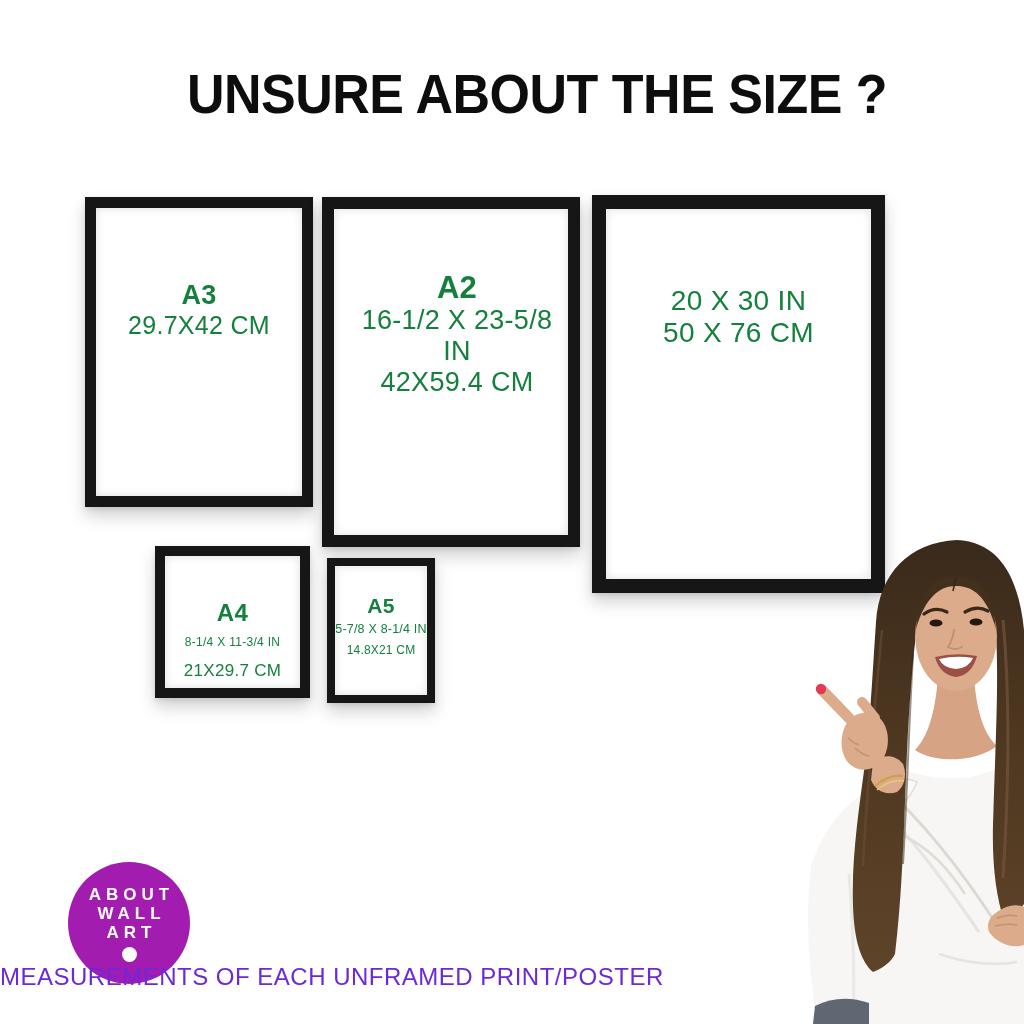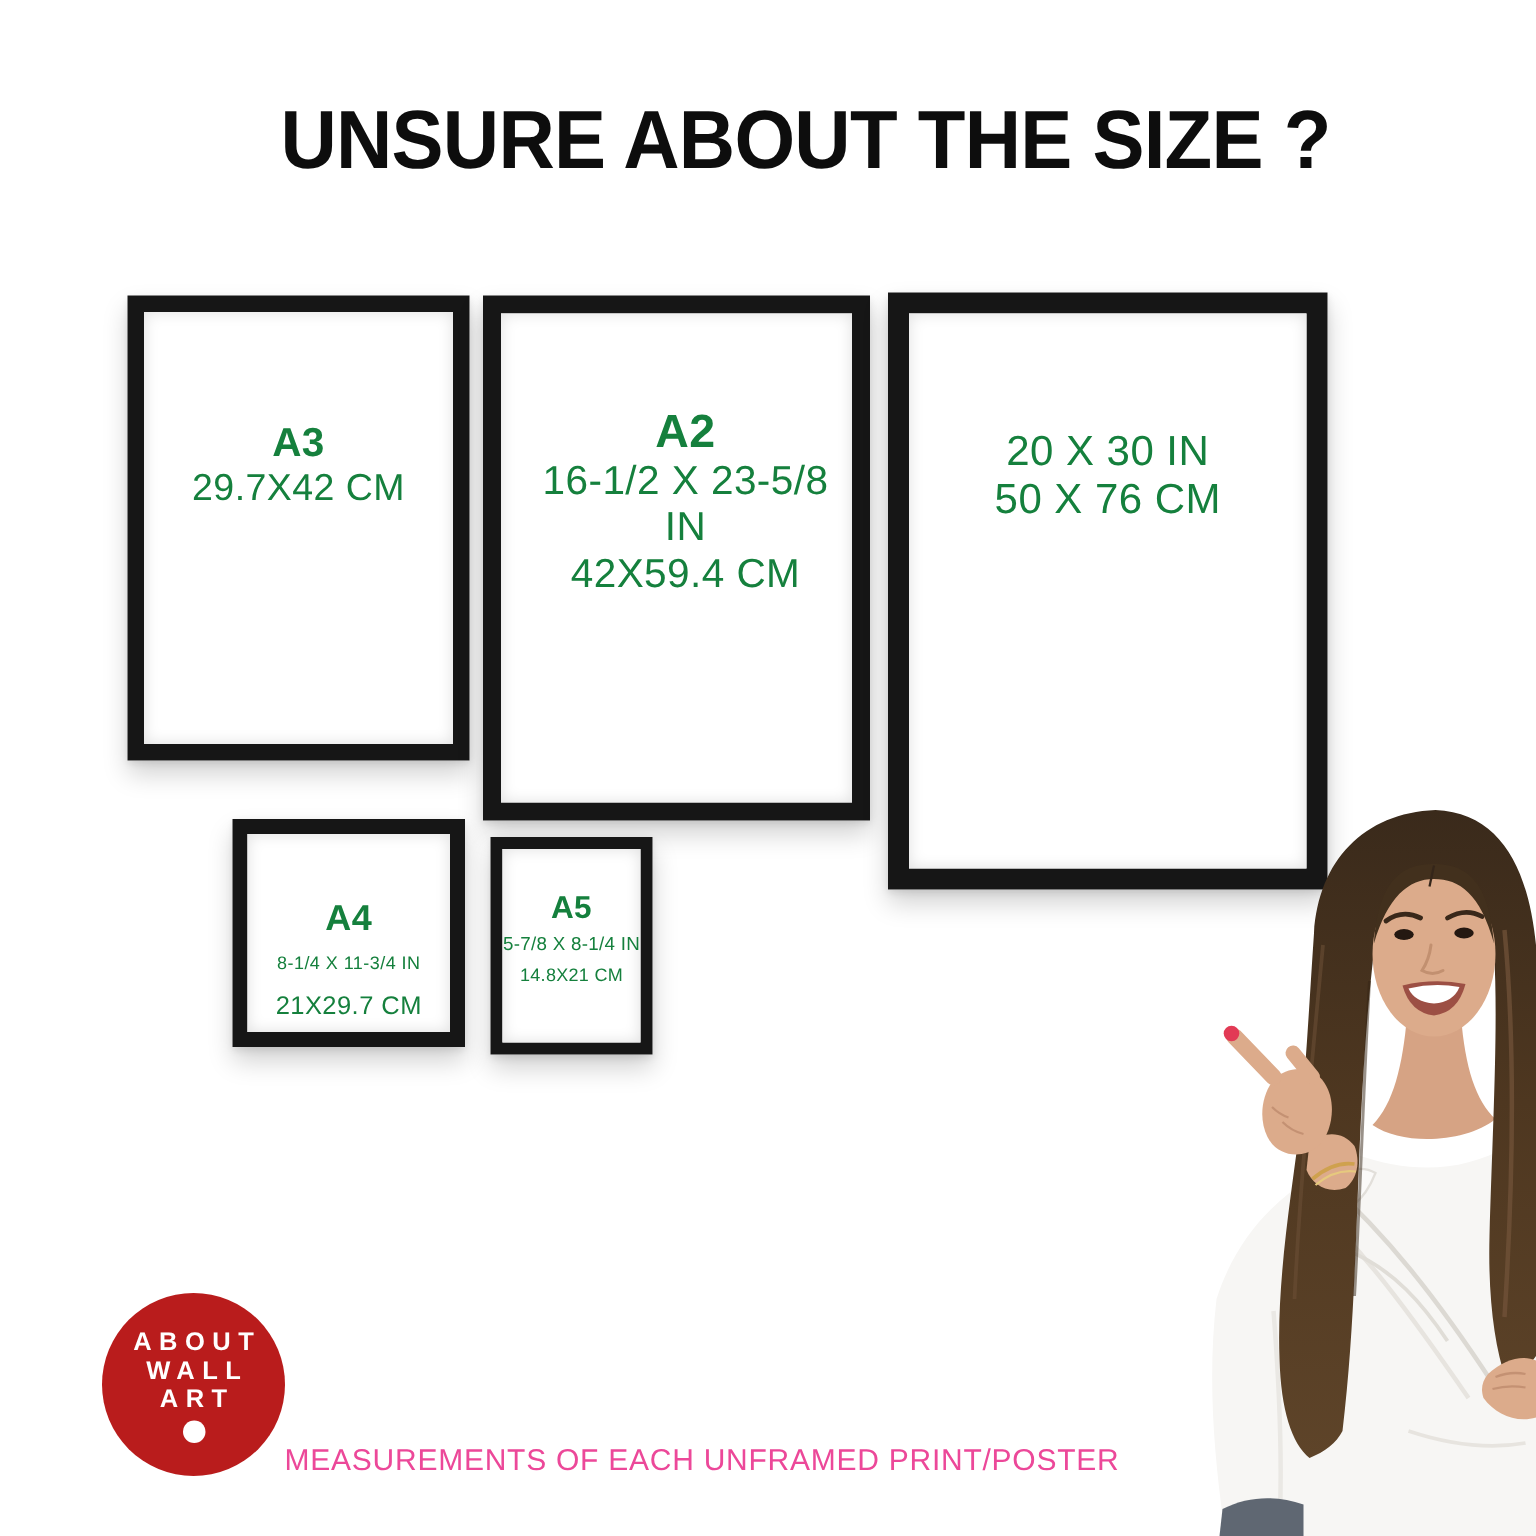--- a/index.html
+++ b/index.html
@@ -44,31 +44,31 @@
   #frame-a4 .size-cm{font-size:17px;margin-top:12px;}
 
   #frame-a5{left:327px;top:558px;width:108px;height:145px;border-width:8px;}
   #frame-a5 .frame-inner{padding-top:28px;}
   #frame-a5 .size-label{font-size:21px;font-weight:700;line-height:23px;}
   #frame-a5 .size-in{font-size:12.5px;margin-top:5px;letter-spacing:0.2px;}
   #frame-a5 .size-cm{font-size:12px;margin-top:7px;letter-spacing:0.2px;}
 
   .logo{
     position:absolute;left:68px;top:862px;width:122px;height:122px;border-radius:50%;
-    background:#b91c1c;color:#ffffff;display:flex;flex-direction:column;
+    background:#a21caf;color:#ffffff;display:flex;flex-direction:column;
     align-items:center;justify-content:center;text-align:center;
   }
   .logo-line{
     font-size:17px;font-weight:700;letter-spacing:5px;padding-left:5px;line-height:19px;
   }
   .logo-dot{width:15px;height:15px;border-radius:50%;background:#ffffff;margin-top:5px;}
 
   .footer{
-    position:absolute;left:0;top:963px;width:936px;text-align:center;
-    font-size:20px;letter-spacing:0.5px;color:#ec4899;white-space:nowrap;
+    position:absolute;left:0;top:963px;width:936px;text-align:left;
+    font-size:24px;letter-spacing:0.5px;color:#6d28d9;white-space:nowrap;
   }
   .woman{position:absolute;left:789px;top:534px;width:235px;height:490px;}
 </style>
 </head>
 <body>
 
 <div class="canvas">
 
   <h1 class="title">UNSURE ABOUT THE SIZE ?</h1>
 

